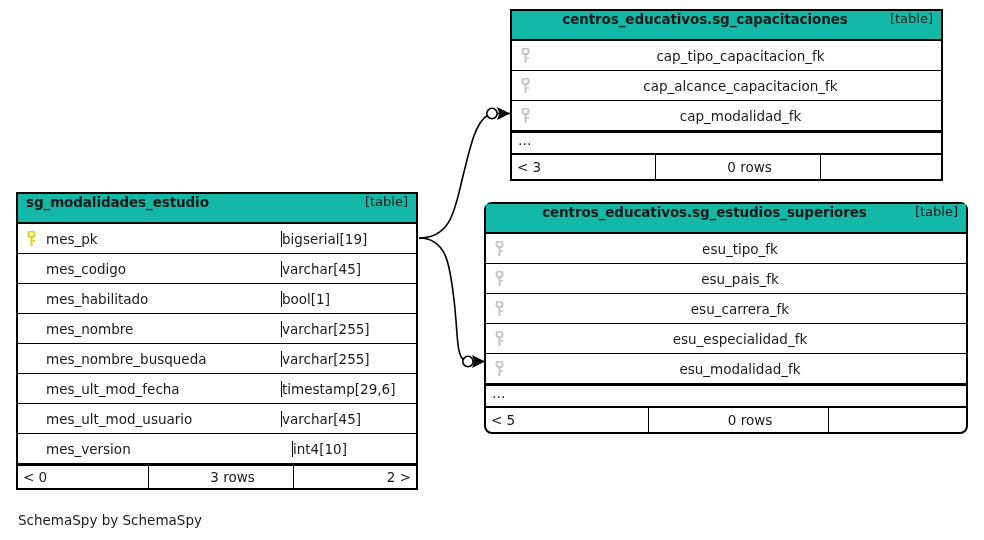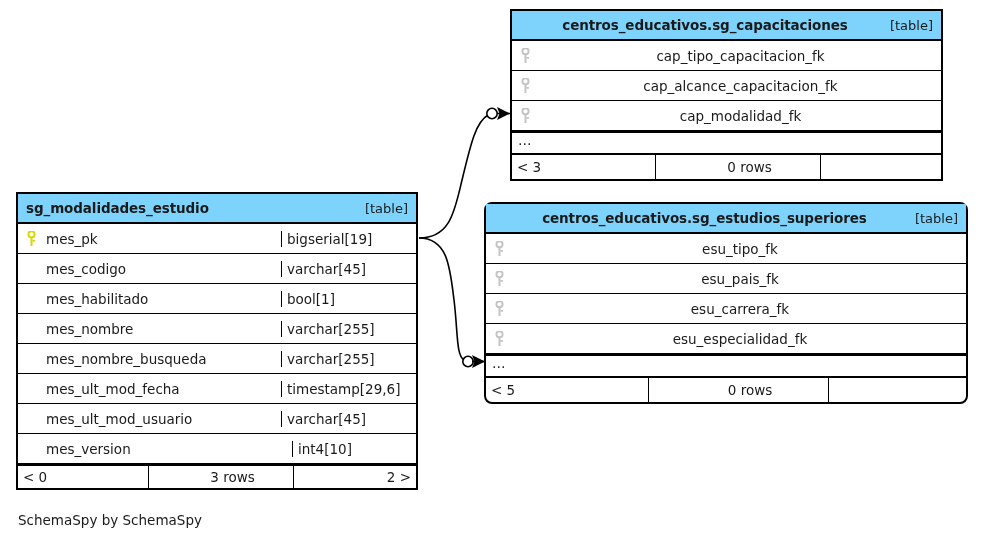--- a/index.html
+++ b/index.html
@@ -19,22 +19,21 @@
   
   .entity {
     position: absolute;
     box-sizing: border-box;
     background: #ffffff;
     border: 2px solid #000000;
   }
 
   .ent-header {
     display: flex;
-    align-items: center;
-    background: #7dd3fc;
+    background: #14b8a6;
     border-bottom: 2px solid #000000;
     box-sizing: border-box;
     height: 30px;
     padding: 0 8px;
   }
   .ent-title {
     font-weight: bold;
     font-size: 13.5px;
     letter-spacing: -0.1px;
     white-space: nowrap;
@@ -68,21 +67,20 @@
   .col-name {
     flex: 1 1 auto;
     padding-left: 2px;
     white-space: nowrap;
     overflow: hidden;
   }
   .col-name.center { text-align: center; }
   .col-type {
     box-sizing: border-box;
     border-left: 1px solid #000000;
-    padding-left: 5px;
     white-space: nowrap;
   }
 
   
   .row-ellipsis {
     display: flex;
     align-items: flex-start;
     height: 24px;
     box-sizing: border-box;
     border-bottom: 2px solid #000000;
@@ -315,20 +313,30 @@
     <span class="col-key">
       <svg class="key-icon" width="9" height="16" viewBox="0 0 9 16">
         <circle cx="4.5" cy="3.3" r="3.1" fill="none" stroke="#c4c4c4" stroke-width="1.9"></circle>
         <rect x="3.5" y="5.5" width="2" height="9.5" fill="#c4c4c4"></rect>
         <rect x="5.5" y="9" width="2.4" height="1.8" fill="#c4c4c4"></rect>
       </svg>
     </span>
     <span class="col-name center">esu_especialidad_fk</span>
   </div>
 
+  <div class="row">
+    <span class="col-key">
+      <svg class="key-icon" width="9" height="16" viewBox="0 0 9 16">
+        <circle cx="4.5" cy="3.3" r="3.1" fill="none" stroke="#c4c4c4" stroke-width="1.9"></circle>
+        <rect x="3.5" y="5.5" width="2" height="9.5" fill="#c4c4c4"></rect>
+        <rect x="5.5" y="9" width="2.4" height="1.8" fill="#c4c4c4"></rect>
+      </svg>
+    </span>
+    <span class="col-name center">esu_modalidad_fk</span>
+  </div>
 
   <div class="row-ellipsis">…</div>
 
   <div class="ent-footer no-top-border">
     <span class="foot-cell foot-left" style="width:162px">&lt; 5</span>
     <span class="foot-cell foot-center" style="width:180px">0 rows</span>
     <span class="foot-cell foot-right" style="flex:1"></span>
   </div>
 </div>
 

